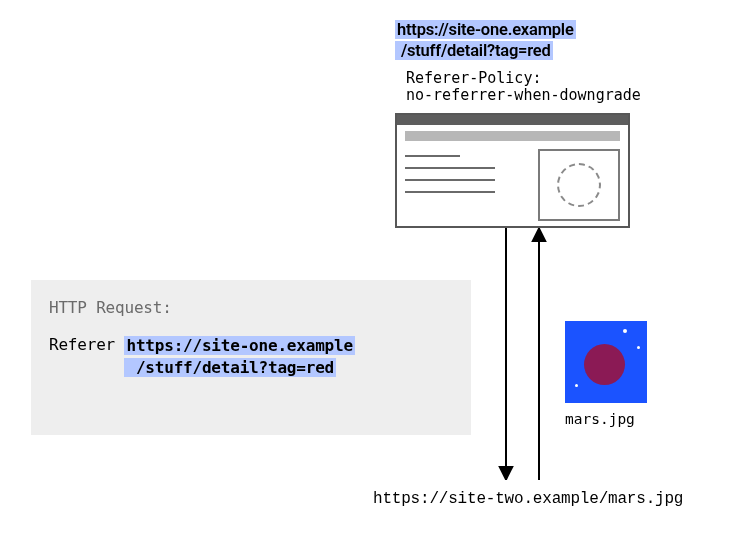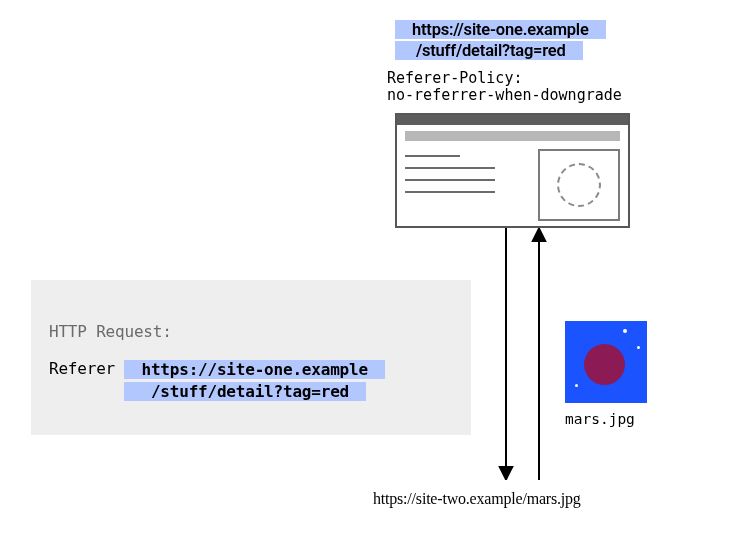--- a/index.html
+++ b/index.html
@@ -7,34 +7,34 @@
     margin: 0;
     width: 744px;
     height: 544px;
     font-family: -apple-system, BlinkMacSystemFont, "Segoe UI", Roboto, sans-serif;
     background: #fff;
     position: relative;
     font-size: 16px;
   }
   .hl {
     background: #b3c7ff;
-    padding: 0 17px;
+    padding: 0 2px;
   }
   .url-top {
     position: absolute;
     left: 395px;
     top: 20px;
     font-weight: 600;
     font-size: 16.5px;
     letter-spacing: -0.2px;
     line-height: 1.25;
   }
   .policy {
     position: absolute;
-    left: 387px;
+    left: 406px;
     top: 70px;
     white-space: pre;
     font-family: ui-monospace, "SFMono-Regular", Menlo, Consolas, monospace;
     font-size: 15px;
     line-height: 1.15;
   }
   .browser {
     position: absolute;
     left: 395px;
     top: 113px;
@@ -95,21 +95,20 @@
     height: 155px;
     background: #eeeeee;
     padding: 18px 18px 14px 18px;
     font-family: ui-monospace, "SFMono-Regular", Menlo, Consolas, monospace;
   }
   .req-title {
     color: #6b6b6b;
     font-size: 16px;
     margin-bottom: 18px;
     letter-spacing: -0.2px;
-    margin-top: 24px;
   }
   .req-get {
     font-size: 16px;
     margin-bottom: 18px;
     letter-spacing: -0.2px;
   }
   .req-ref-row {
     font-size: 16px;
     letter-spacing: -0.2px;
   }
@@ -160,21 +159,21 @@
     left: 489px;
     top: 228px;
     width: 70px;
     height: 252px;
     pointer-events: none;
   }
   .bottom-url {
     position: absolute;
     left: 373px;
     top: 490px;
-    font-family: Liberation Serif, serif;
+    font-family: Liberation Mono, monospace;
     font-size: 16px;
     letter-spacing: -0.2px;
   }
 </style>
 </head>
 <body>
 
 <div class="url-top">
   <span class="hl">https://site-one.example</span><br>
   <span class="hl">&nbsp;<span>/stuff/detail?tag=red</span></span>

